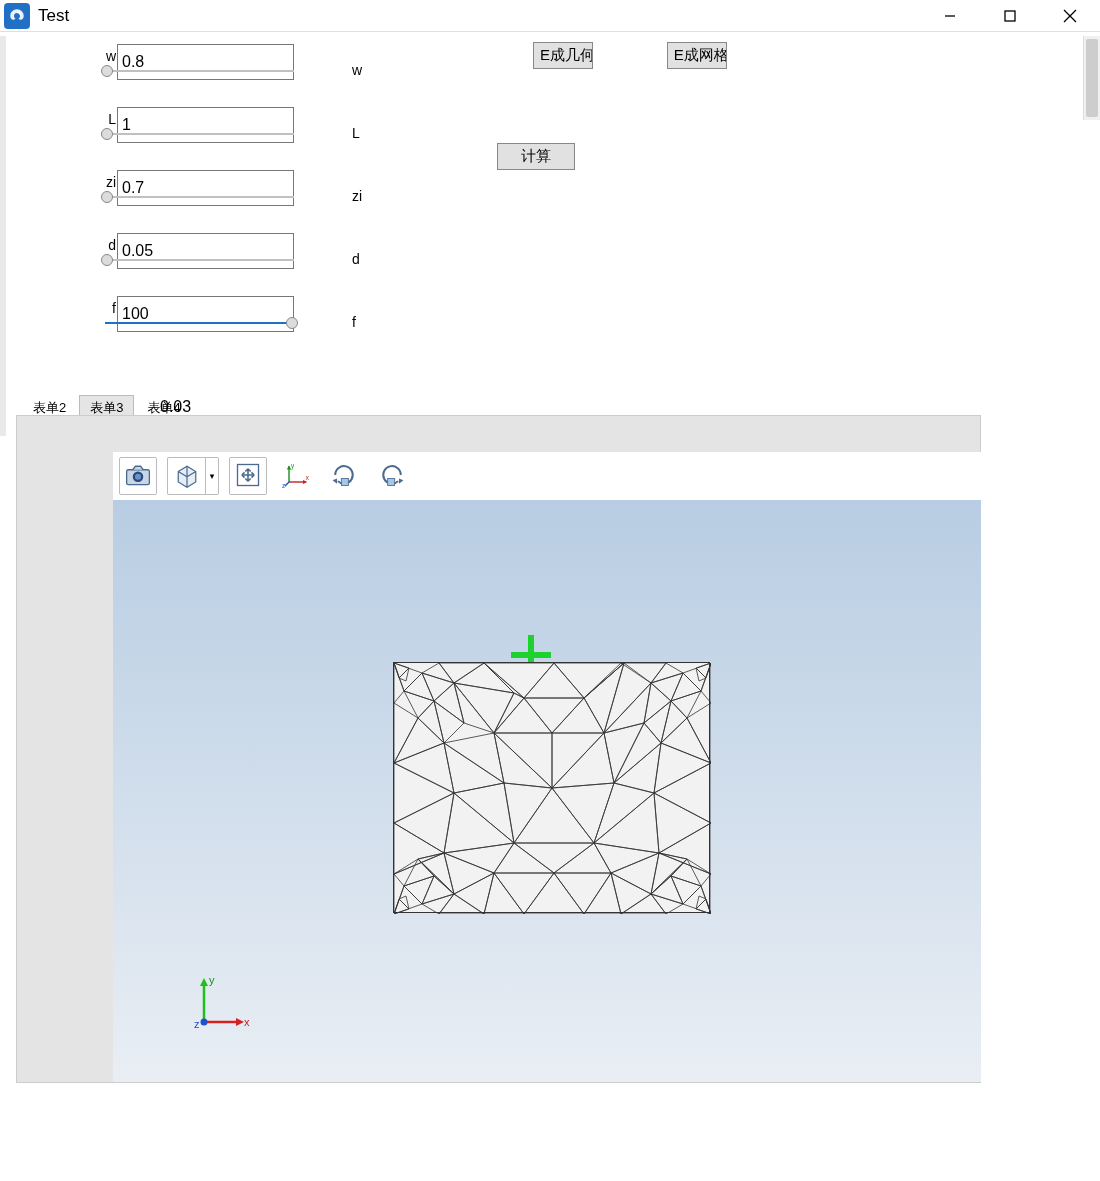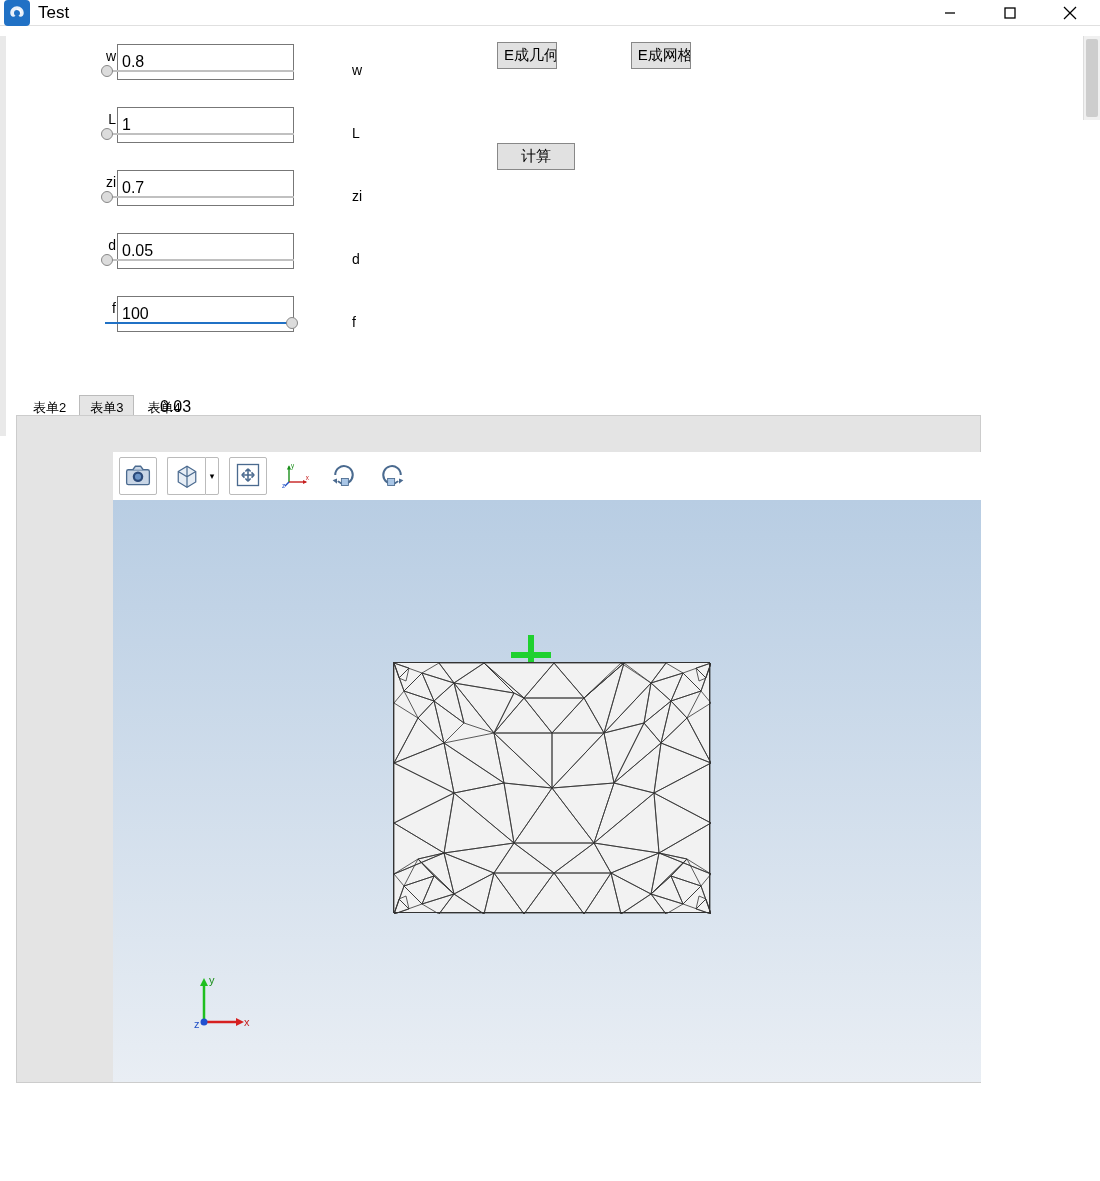--- a/index.html
+++ b/index.html
@@ -7,21 +7,21 @@
       width: 1100px;
       height: 1181px;
       font-family: "Segoe UI", Tahoma, sans-serif;
       font-size: 13px;
       background: #fff;
       color: #000;
       position: relative;
       overflow: hidden;
     }
     .titlebar {
-      height: 26px;
+      height: 32px;
       display: flex;
       align-items: center;
       justify-content: space-between;
       border-bottom: 1px solid #e0e0e0;
       padding-left: 4px;
     }
     .titlebar-left { display: flex; align-items: center; gap: 8px; }
     .app-icon {
       width: 26px; height: 26px;
       background: #2071c5;
@@ -107,21 +107,21 @@
     .comsol-btn {
       display: inline-block;
       background: #e1e1e1;
       border: 1px solid #888;
       font-size: 15px;
       padding: 3px 6px;
       vertical-align: top;
       overflow: hidden;
       white-space: nowrap;
     }
-    .btn-geom { width: 60px; }
+    .btn-geom { width: 60px; margin-left: 36px; }
     .btn-mesh { width: 60px; margin-left: 70px; }
     .btn-calc {
       position: absolute;
       left: 497px;
       top: 101px;
       width: 78px;
       padding: 3px 0;
       text-align: center;
       background: #e1e1e1;
       border: 1px solid #888;

